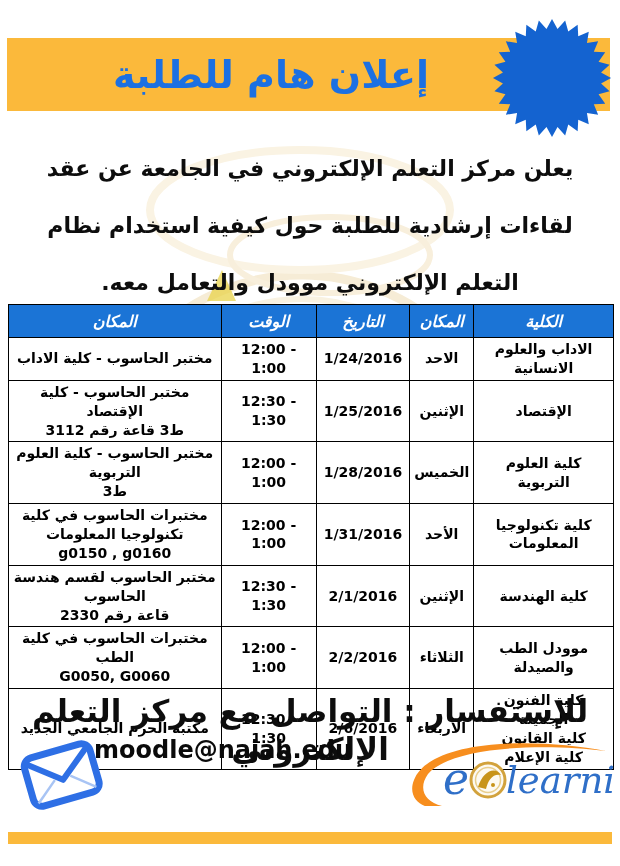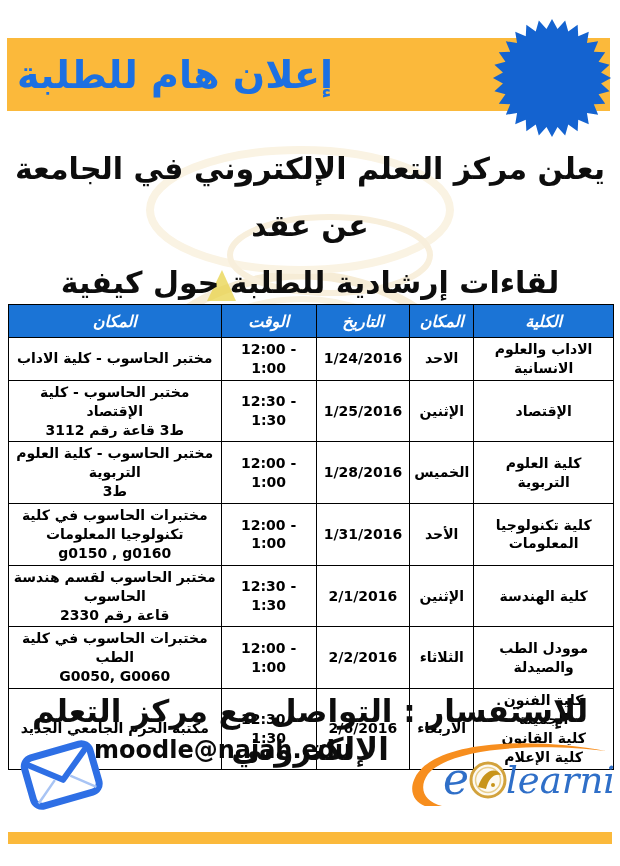--- a/index.html
+++ b/index.html
@@ -4,30 +4,30 @@
 <style>
   * { margin:0; padding:0; box-sizing:border-box; }
   body { background:#ffffff; font-family:"DejaVu Sans", sans-serif; }
   .page { position:relative; width:620px; height:866px; margin:0 auto; background:#fff; overflow:hidden; }
 
   
   .watermark { position:absolute; inset:0; z-index:0; pointer-events:none; }
 
   
   .band { position:absolute; left:7px; top:38px; width:603px; height:73px;
-          background:#FBB93B; z-index:2; display:flex; align-items:center; 
+          background:#FBB93B; z-index:2; display:flex; align-items:center; justify-content:center;
           padding-left:10px; padding-right:85px; }
   .band-title { color:#1C70E2; font-size:38px; font-weight:bold; direction:rtl; letter-spacing:0; }
 
   .seal { position:absolute; left:492px; top:18px; width:120px; height:120px; z-index:3; }
 
   
   .intro { position:absolute; left:0; top:140px; width:620px; z-index:2;
            direction:rtl; text-align:center; color:#0d0d0d;
-           font-size:30px; font-weight:bold; line-height:57px; }
+           font-size:22px; font-weight:bold; line-height:57px; }
 
   
   table.sched { position:absolute; left:8px; top:304px; width:606px; z-index:2;
                 direction:rtl; border-collapse:collapse; background:#fff;
                 font-weight:bold; color:#000; }
   table.sched th, table.sched td { border:1.6px solid #000; text-align:center; vertical-align:middle; padding:2px 4px; }
   table.sched th { background:#1B74D6; color:#fff; font-size:16px; height:33px; font-weight:bold;font-style:italic; }
   table.sched td { font-size:14px; white-space:pre-line; line-height:1.35; }
   td.num { direction:ltr; font-size:15px; white-space:nowrap; }
   tr.r1 td{height:36px;} tr.r2 td{height:41px;} tr.r3 td{height:38px;}

